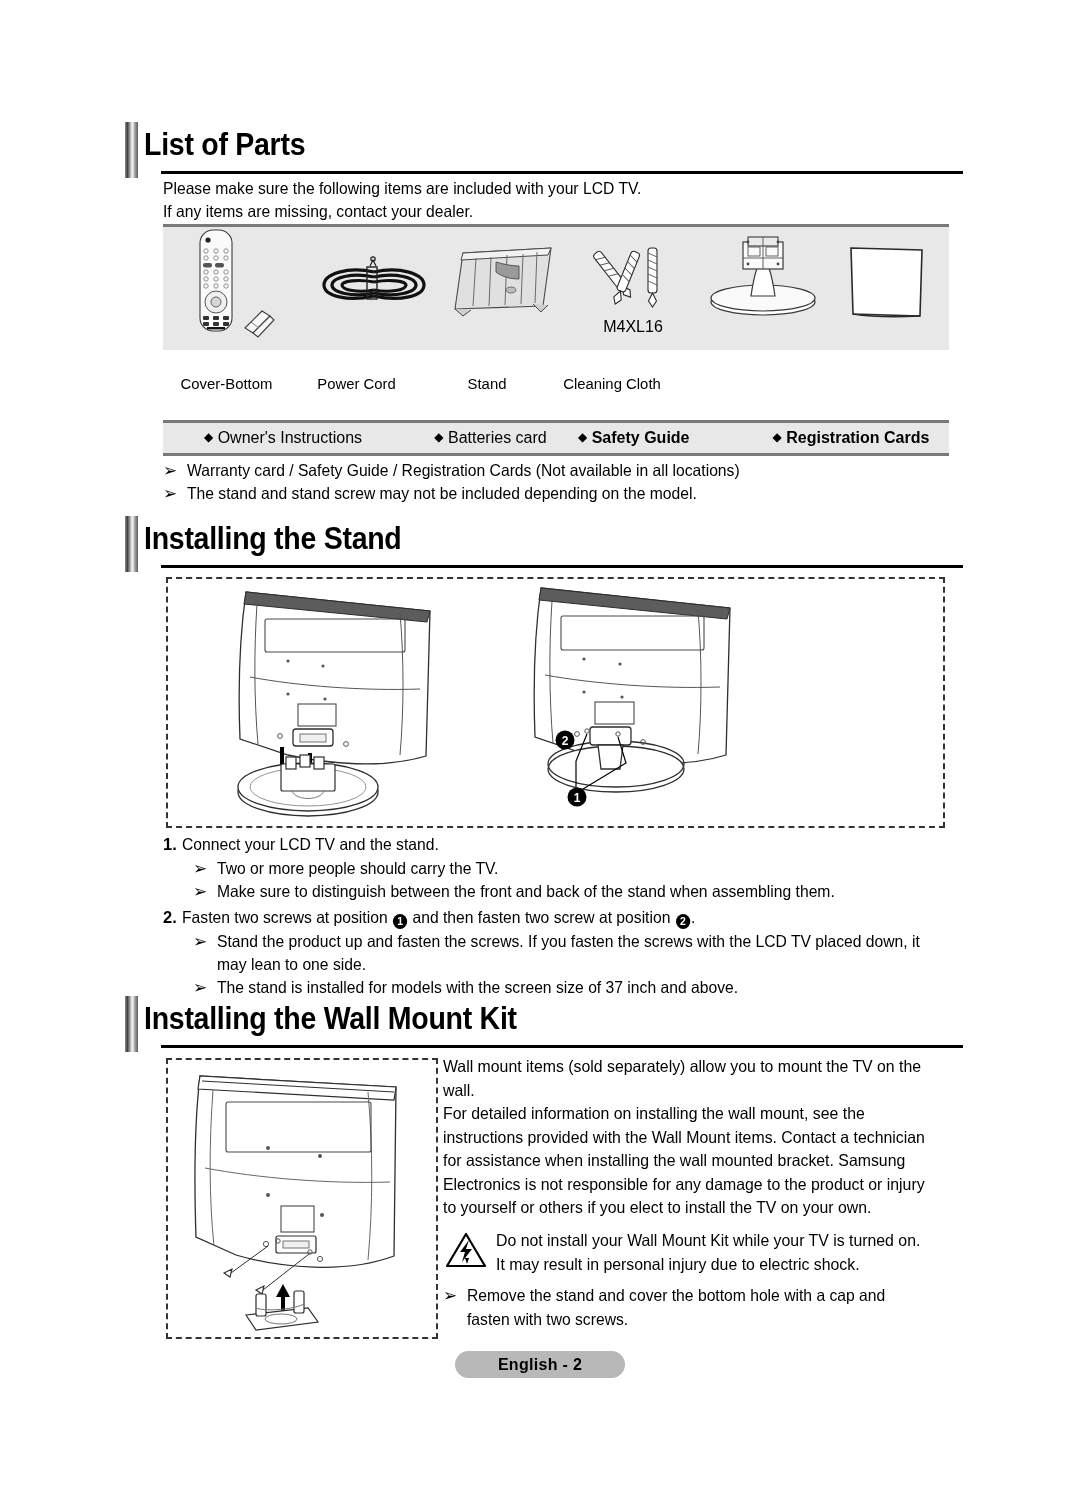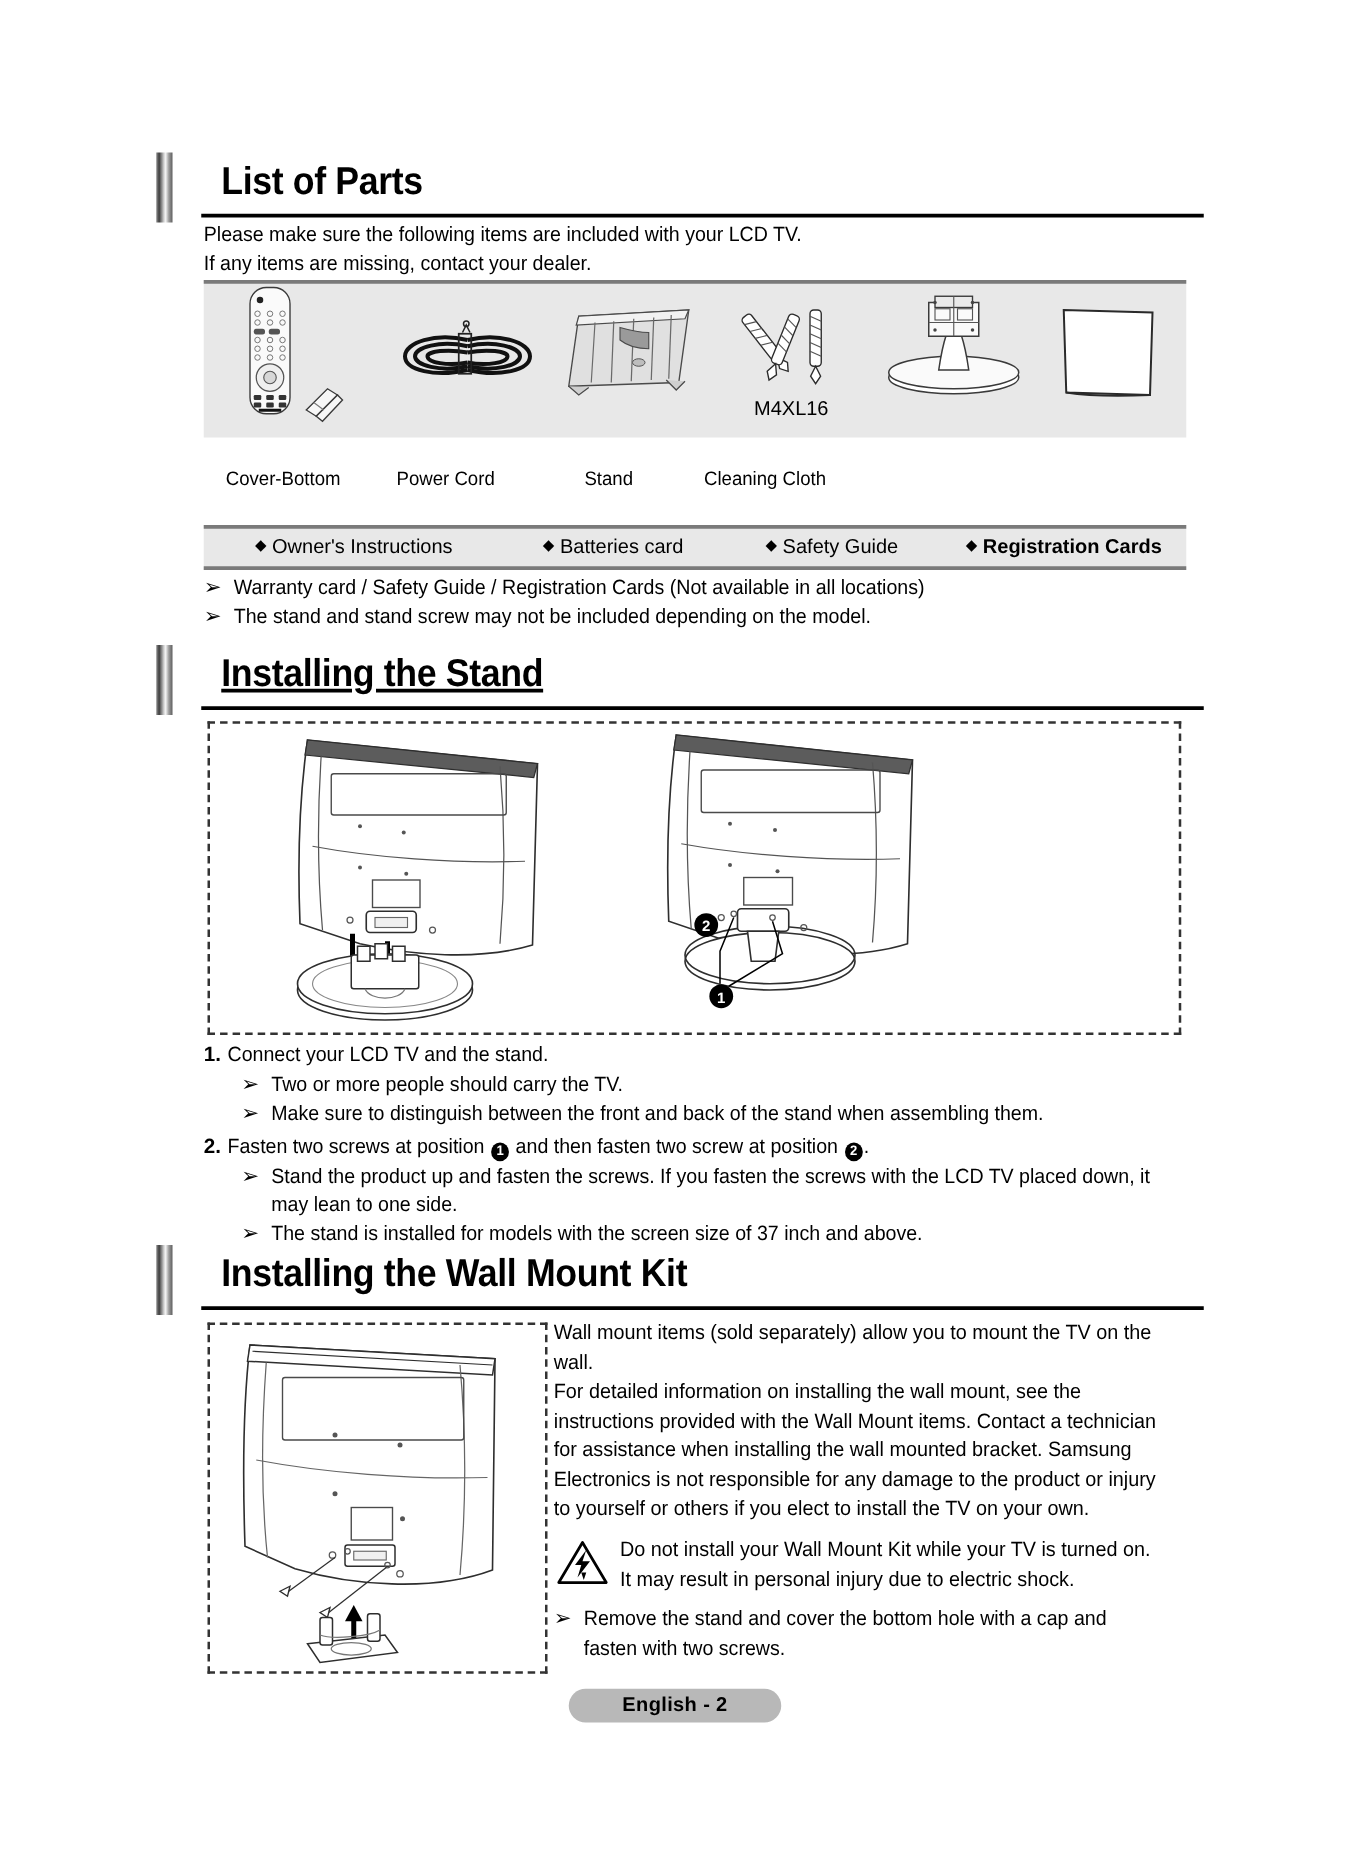--- a/index.html
+++ b/index.html
@@ -23,21 +23,21 @@
   }
 
   
   .section {
     position: absolute;
     left: 125px;
     width: 838px;
   }
   .sec-head {
     position: relative;
-    padding-left: 52px;
+    padding-left: 19px;
     height: 56px;
   }
   .sec-bar {
     position: absolute;
     left: 0;
     top: 0;
     width: 13px;
     height: 100%;
     background: linear-gradient(to right, #8f8f8f 0%, #3d3d3d 18%, #d6d6d6 48%, #f4f4f4 58%, #9a9a9a 78%, #5e5e5e 100%);
   }
@@ -428,42 +428,42 @@
 
   <div class="parts-docs">
     <div style="width:240px;text-align:center;">
       <span class="doc-item"><span class="doc-bullet">◆</span>
       <span>Owner's Instructions</span></span>
     </div>
     <div style="width:175px;text-align:center;">
       <span class="doc-item"><span class="doc-bullet">◆</span>
       <span>Batteries card</span></span>
     </div>
-    <div style="width:175px;text-align:center;">
+    <div style="width:175px;font-weight:bold;">
       <span class="doc-item"><span class="doc-bullet">◆</span>
       <span>Safety Guide</span></span>
     </div>
     <div style="width:196px;text-align:center;font-weight:bold;">
       <span class="doc-item"><span class="doc-bullet">◆</span>
       <span>Registration Cards</span></span>
     </div>
   </div>
 
   <div style="position:absolute;left:163px;top:459px;width:800px;">
     <div class="note">
       <span class="arrow">➢</span>
       <span class="note-txt">Warranty card / Safety Guide / Registration Cards (Not available in all locations)</span>
     </div>
     <div class="note">
       <span class="arrow">➢</span>
       <span class="note-txt">The stand and stand screw may not be included depending on the model.</span>
     </div>
   </div>
 
-  <div class="section" style="top:516px;text-decoration:underline;">
+  <div class="section" style="top:516px;">
     <div class="sec-head">
       <div class="sec-bar"></div>
       <div class="sec-title">Installing the Stand</div>
       <div class="sec-rule"></div>
     </div>
   </div>
 
   <div class="dash-box" style="left:166px;top:577px;width:779px;height:251px;">
     <svg width="775" height="247" viewBox="0 0 775 247">
 

